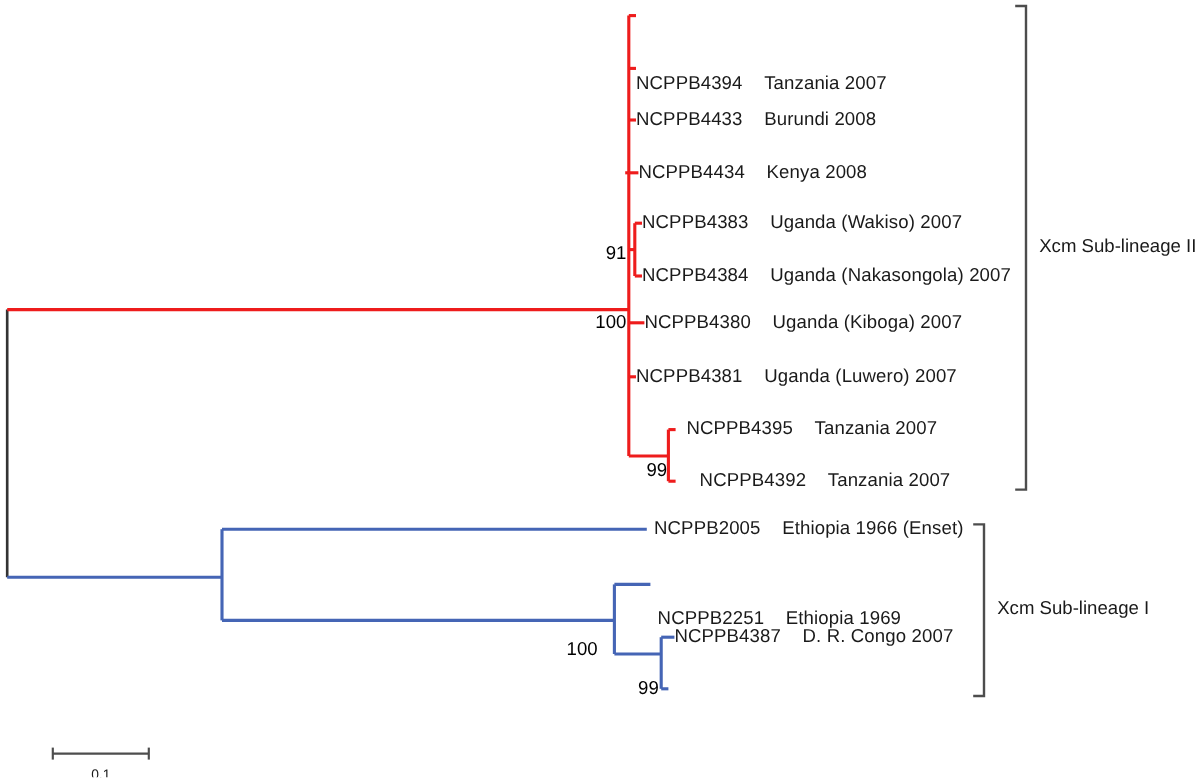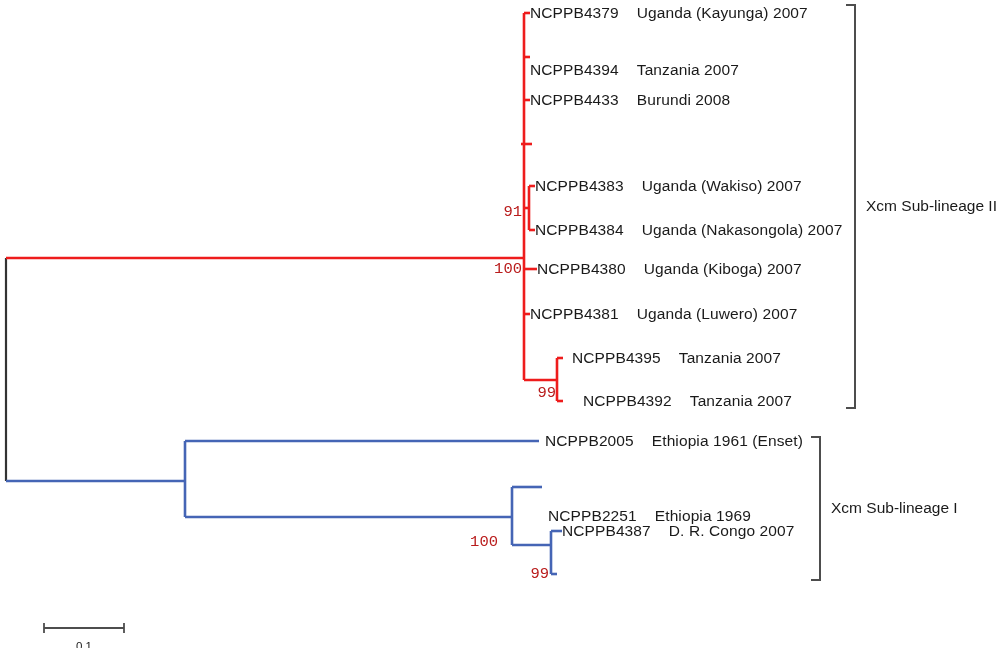--- a/index.html
+++ b/index.html
@@ -37,23 +37,23 @@
   }
   .tip-label .strain {
     display: inline-block;
   }
   .tip-label .origin {
     display: inline-block;
     margin-left: 18px;
   }
   .support-label {
     position: absolute;
-    font-family: Liberation Mono, monospace;
+    font-family: Liberation Sans, sans-serif;
     font-size: 15.5px;
-    color: #b91c1c;
+    color: #000000;
     white-space: nowrap;
     transform: translate(-100%, -50%);
   }
   .clade-label {
     position: absolute;
     font-family: "Liberation Sans", sans-serif;
     font-size: 15.5px;
     color: #1a1a1a;
     white-space: nowrap;
     transform: translateY(-50%);
@@ -125,49 +125,49 @@
       <path d="M 811 437 L 820 437 L 820 580 L 811 580"></path>
     </g>
 
     <g stroke="#4d4d4d" stroke-width="1.8" fill="none" stroke-linecap="butt">
       <path d="M 44 628 L 124 628"></path>
       <path d="M 44 623 L 44 633"></path>
       <path d="M 124 623 L 124 633"></path>
     </g>
   </svg>
 
-  <div class="tip-label" style="left:530px; top:13px;">
-    <span class="strain">NCPPB4379</span><span class="origin">Uganda (Kayunga) 2007</span>
-  </div>
   <div class="tip-label" style="left:530px; top:57px;margin-top:13px;">
     <span class="strain">NCPPB4394</span><span class="origin">Tanzania 2007</span>
   </div>
   <div class="tip-label" style="left:530px; top:100px;">
     <span class="strain">NCPPB4433</span><span class="origin">Burundi 2008</span>
+  </div>
+  <div class="tip-label" style="left:532px; top:144px;">
+    <span class="strain">NCPPB4434</span><span class="origin">Kenya 2008</span>
   </div>
   <div class="tip-label" style="left:535px; top:186px;">
     <span class="strain">NCPPB4383</span><span class="origin">Uganda (Wakiso) 2007</span>
   </div>
   <div class="tip-label" style="left:535px; top:230px;">
     <span class="strain">NCPPB4384</span><span class="origin">Uganda (Nakasongola) 2007</span>
   </div>
   <div class="tip-label" style="left:537px; top:269px;">
     <span class="strain">NCPPB4380</span><span class="origin">Uganda (Kiboga) 2007</span>
   </div>
   <div class="tip-label" style="left:530px; top:314px;">
     <span class="strain">NCPPB4381</span><span class="origin">Uganda (Luwero) 2007</span>
   </div>
   <div class="tip-label" style="left:572px; top:358px;">
     <span class="strain">NCPPB4395</span><span class="origin">Tanzania 2007</span>
   </div>
   <div class="tip-label" style="left:563px; top:401px;margin-left:20px;">
     <span class="strain">NCPPB4392</span><span class="origin">Tanzania 2007</span>
   </div>
   <div class="tip-label" style="left:545px; top:441px;">
-    <span class="strain">NCPPB2005</span><span class="origin">Ethiopia 1961 (Enset)</span>
+    <span class="strain">NCPPB2005</span><span class="origin">Ethiopia 1966 (Enset)</span>
   </div>
   <div class="tip-label" style="left:548px; top:487px;margin-top:29px;">
     <span class="strain">NCPPB2251</span><span class="origin">Ethiopia 1969</span>
   </div>
   <div class="tip-label" style="left:562px; top:531px;">
     <span class="strain">NCPPB4387</span><span class="origin">D. R. Congo 2007</span>
   </div>
 
   <div class="support-label" style="left:522px; top:212px;">91</div>
   <div class="support-label" style="left:522px; top:269px;">100</div>

